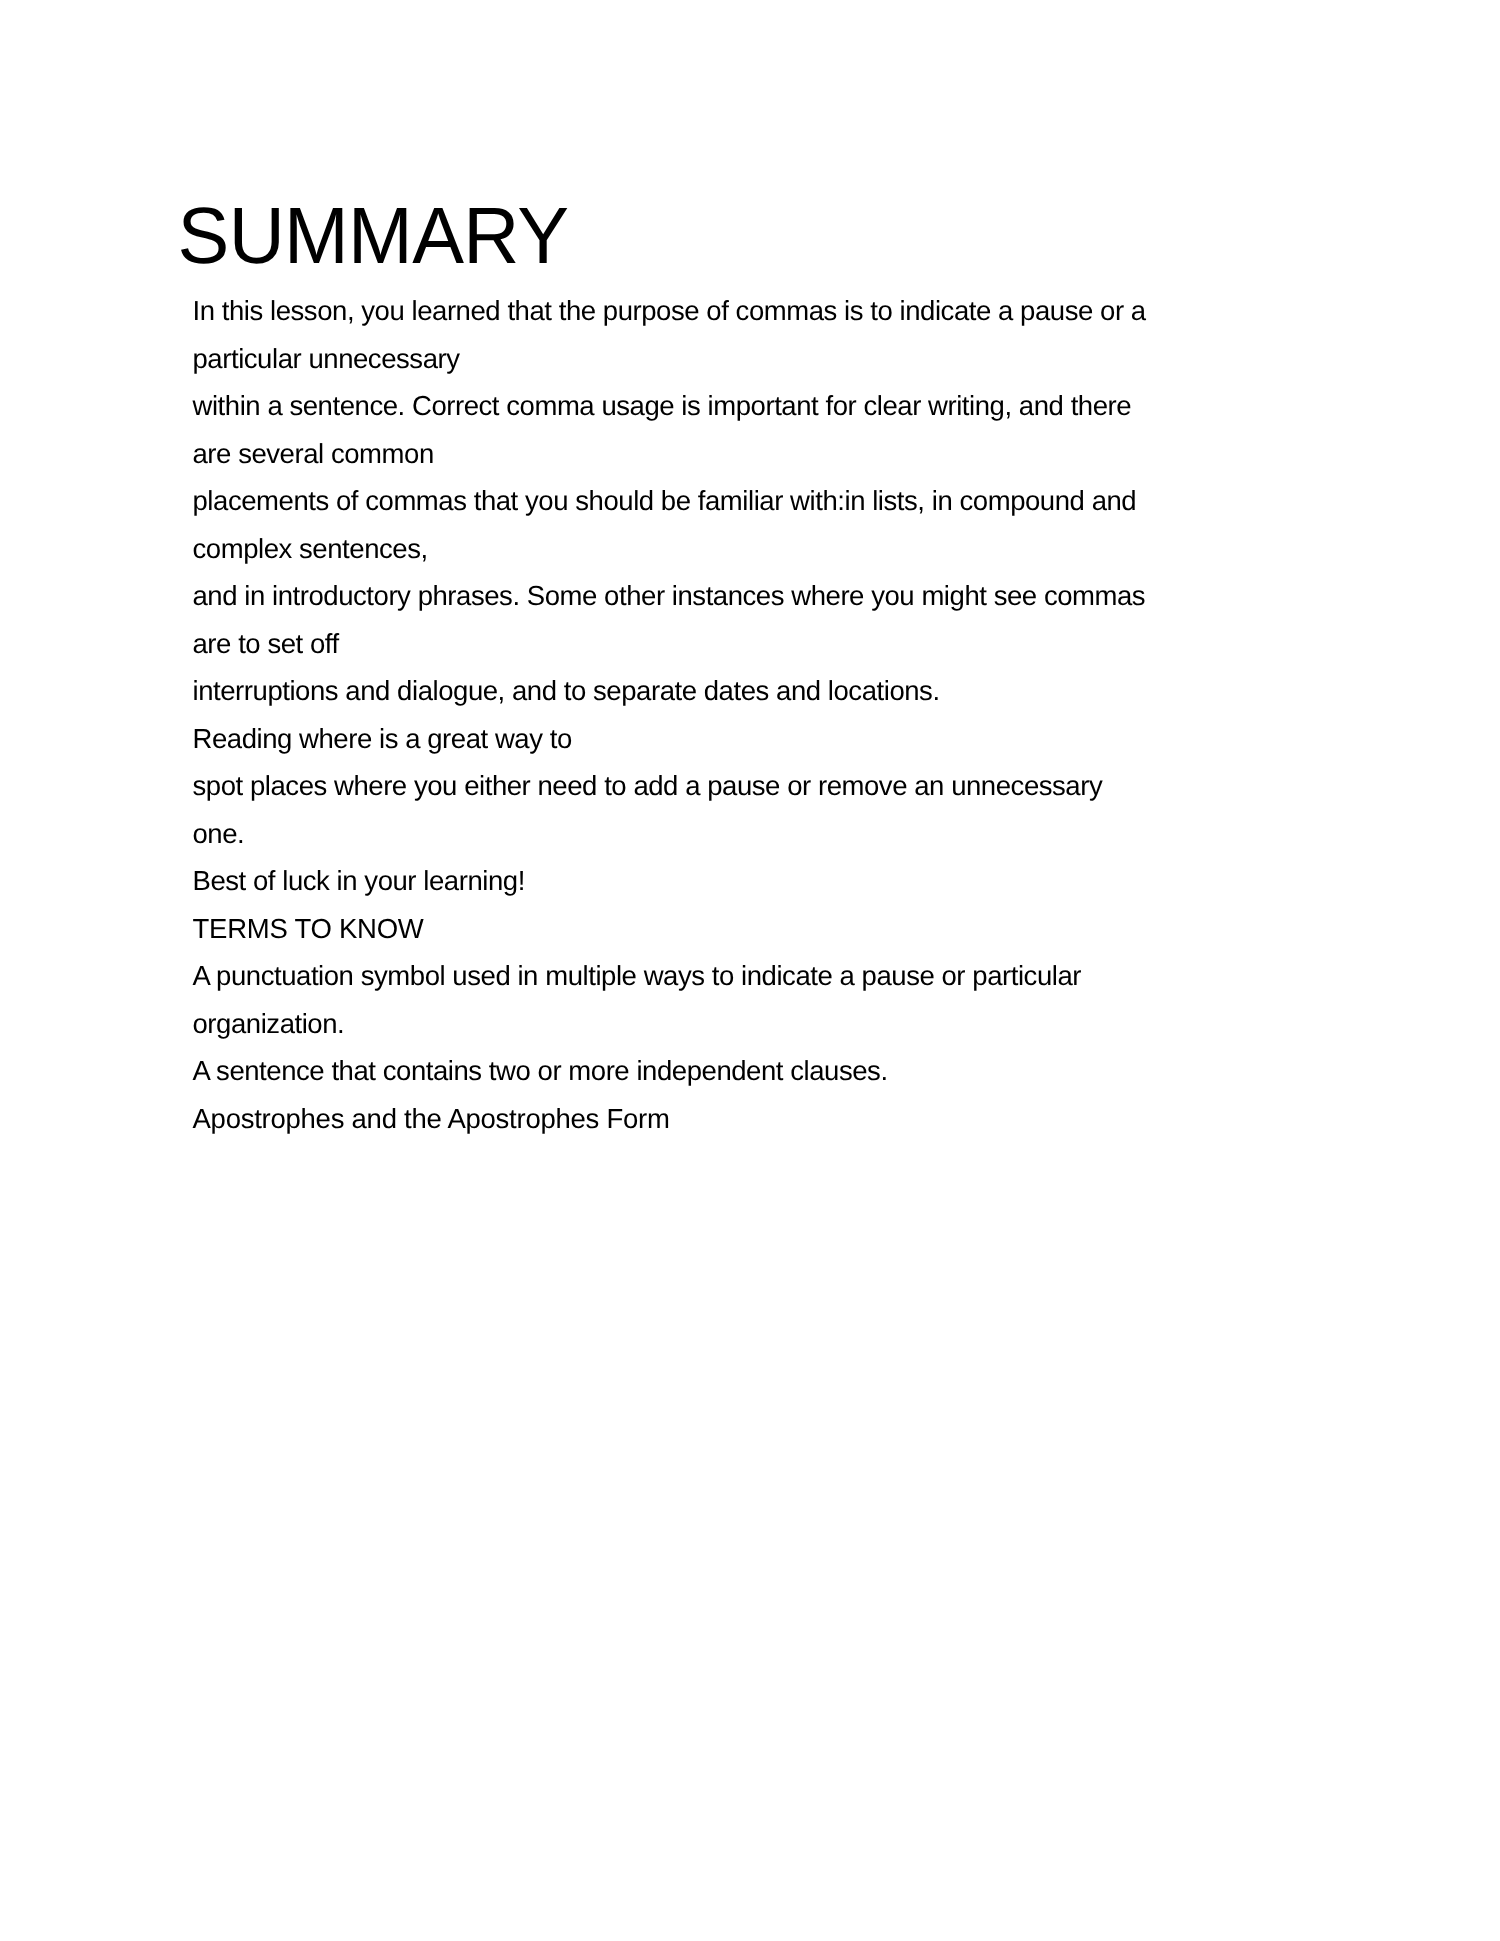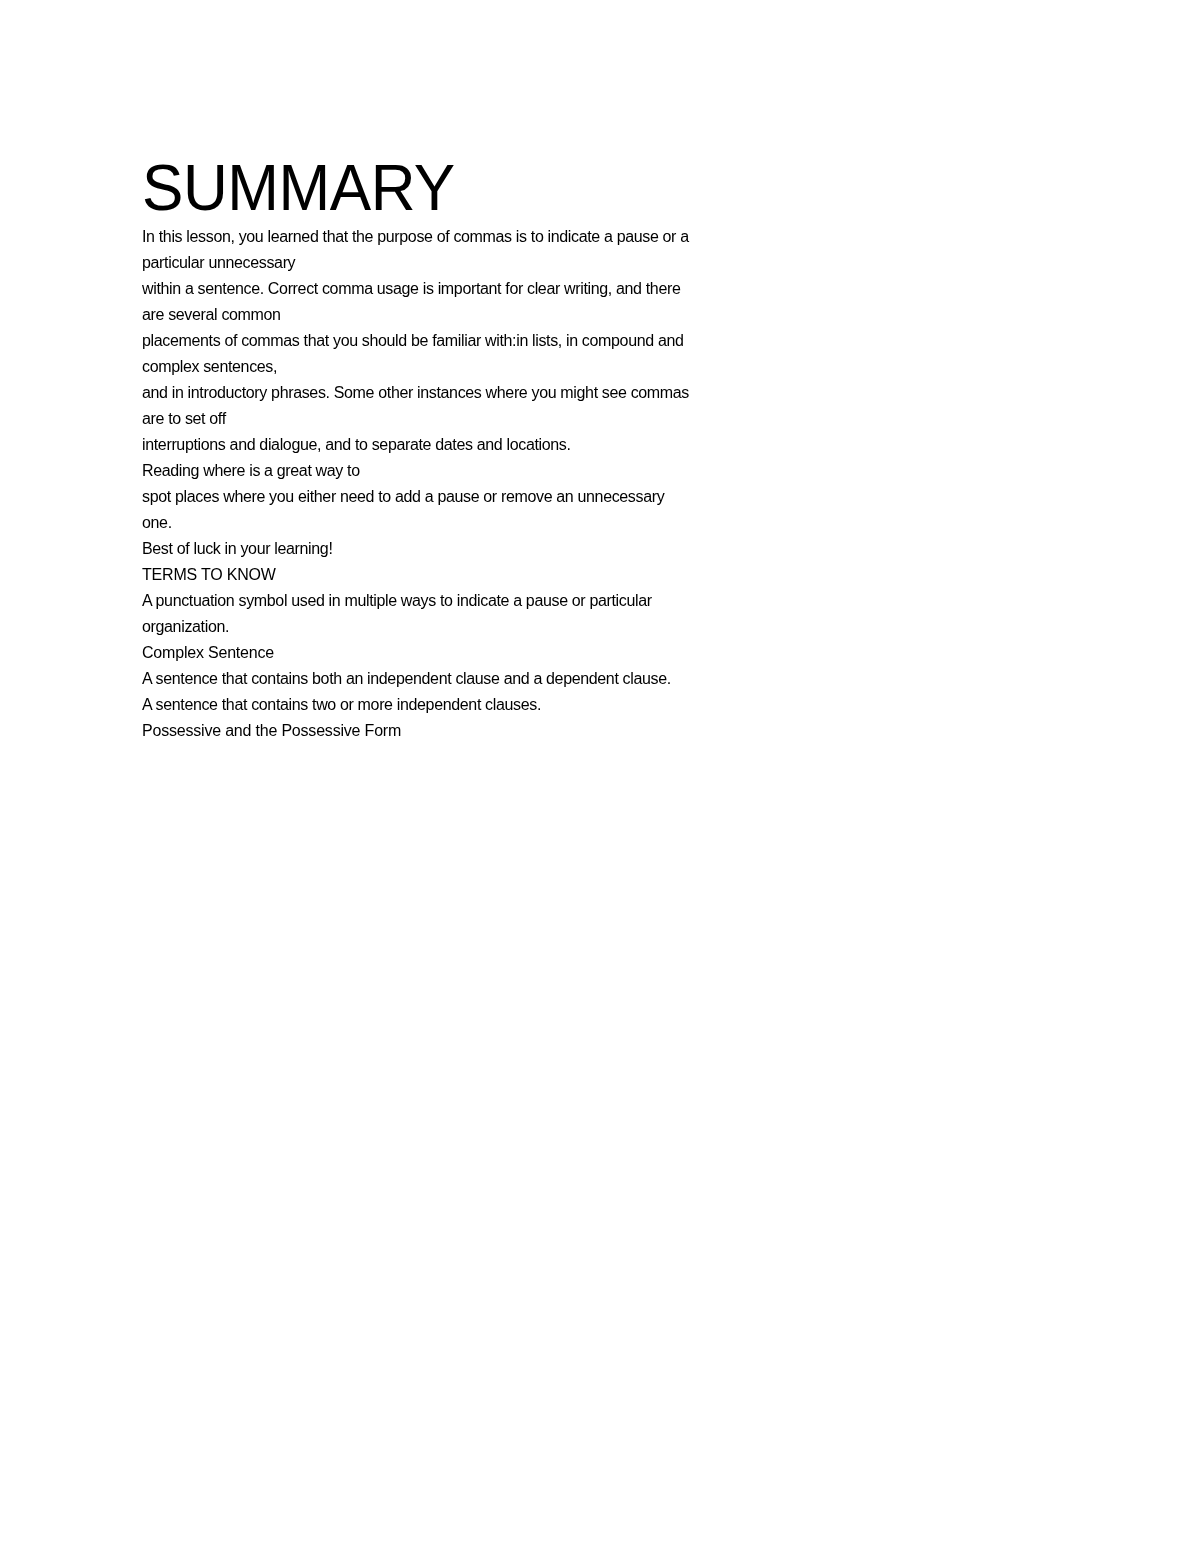--- a/index.html
+++ b/index.html
@@ -24,23 +24,23 @@
     .title {
       font-size: 64px;
       line-height: 72px;
       margin: 0;
       font-weight: normal;
       letter-spacing: -0.5px;
       transform: scaleX(0.97);
       transform-origin: left;
     }
     .line {
-      font-size: 16px;
+      font-size: 22px;
       line-height: 26px;
-      margin: 0;
+      margin: 12px;
       white-space: nowrap;
       letter-spacing: -0.35px;
     }
     .heading-line {
       letter-spacing: -0.2px;
     }
   </style>
 </head>
 <body>
 
@@ -64,24 +64,20 @@
   </div>
 
   <div>
     <p class="line heading-line">TERMS TO KNOW</p>
 
     <div>
       <p class="line">A punctuation symbol used in multiple ways to indicate a pause or particular</p>
       <p class="line">organization.</p>
     </div>
 
-    <div>
-      <p class="line heading-line">Complex Sentence</p>
-      <p class="line">A sentence that contains both an independent clause and a dependent clause.</p>
-    </div>
 
     <div>
       <p class="line">A sentence that contains two or more independent clauses.</p>
     </div>
   </div>
 
-  <p class="line heading-line">Possessive and the Possessive Form</p>
+  <p class="line heading-line">Apostrophes and the Apostrophes Form</p>
 </div>
 
 </body></html>

